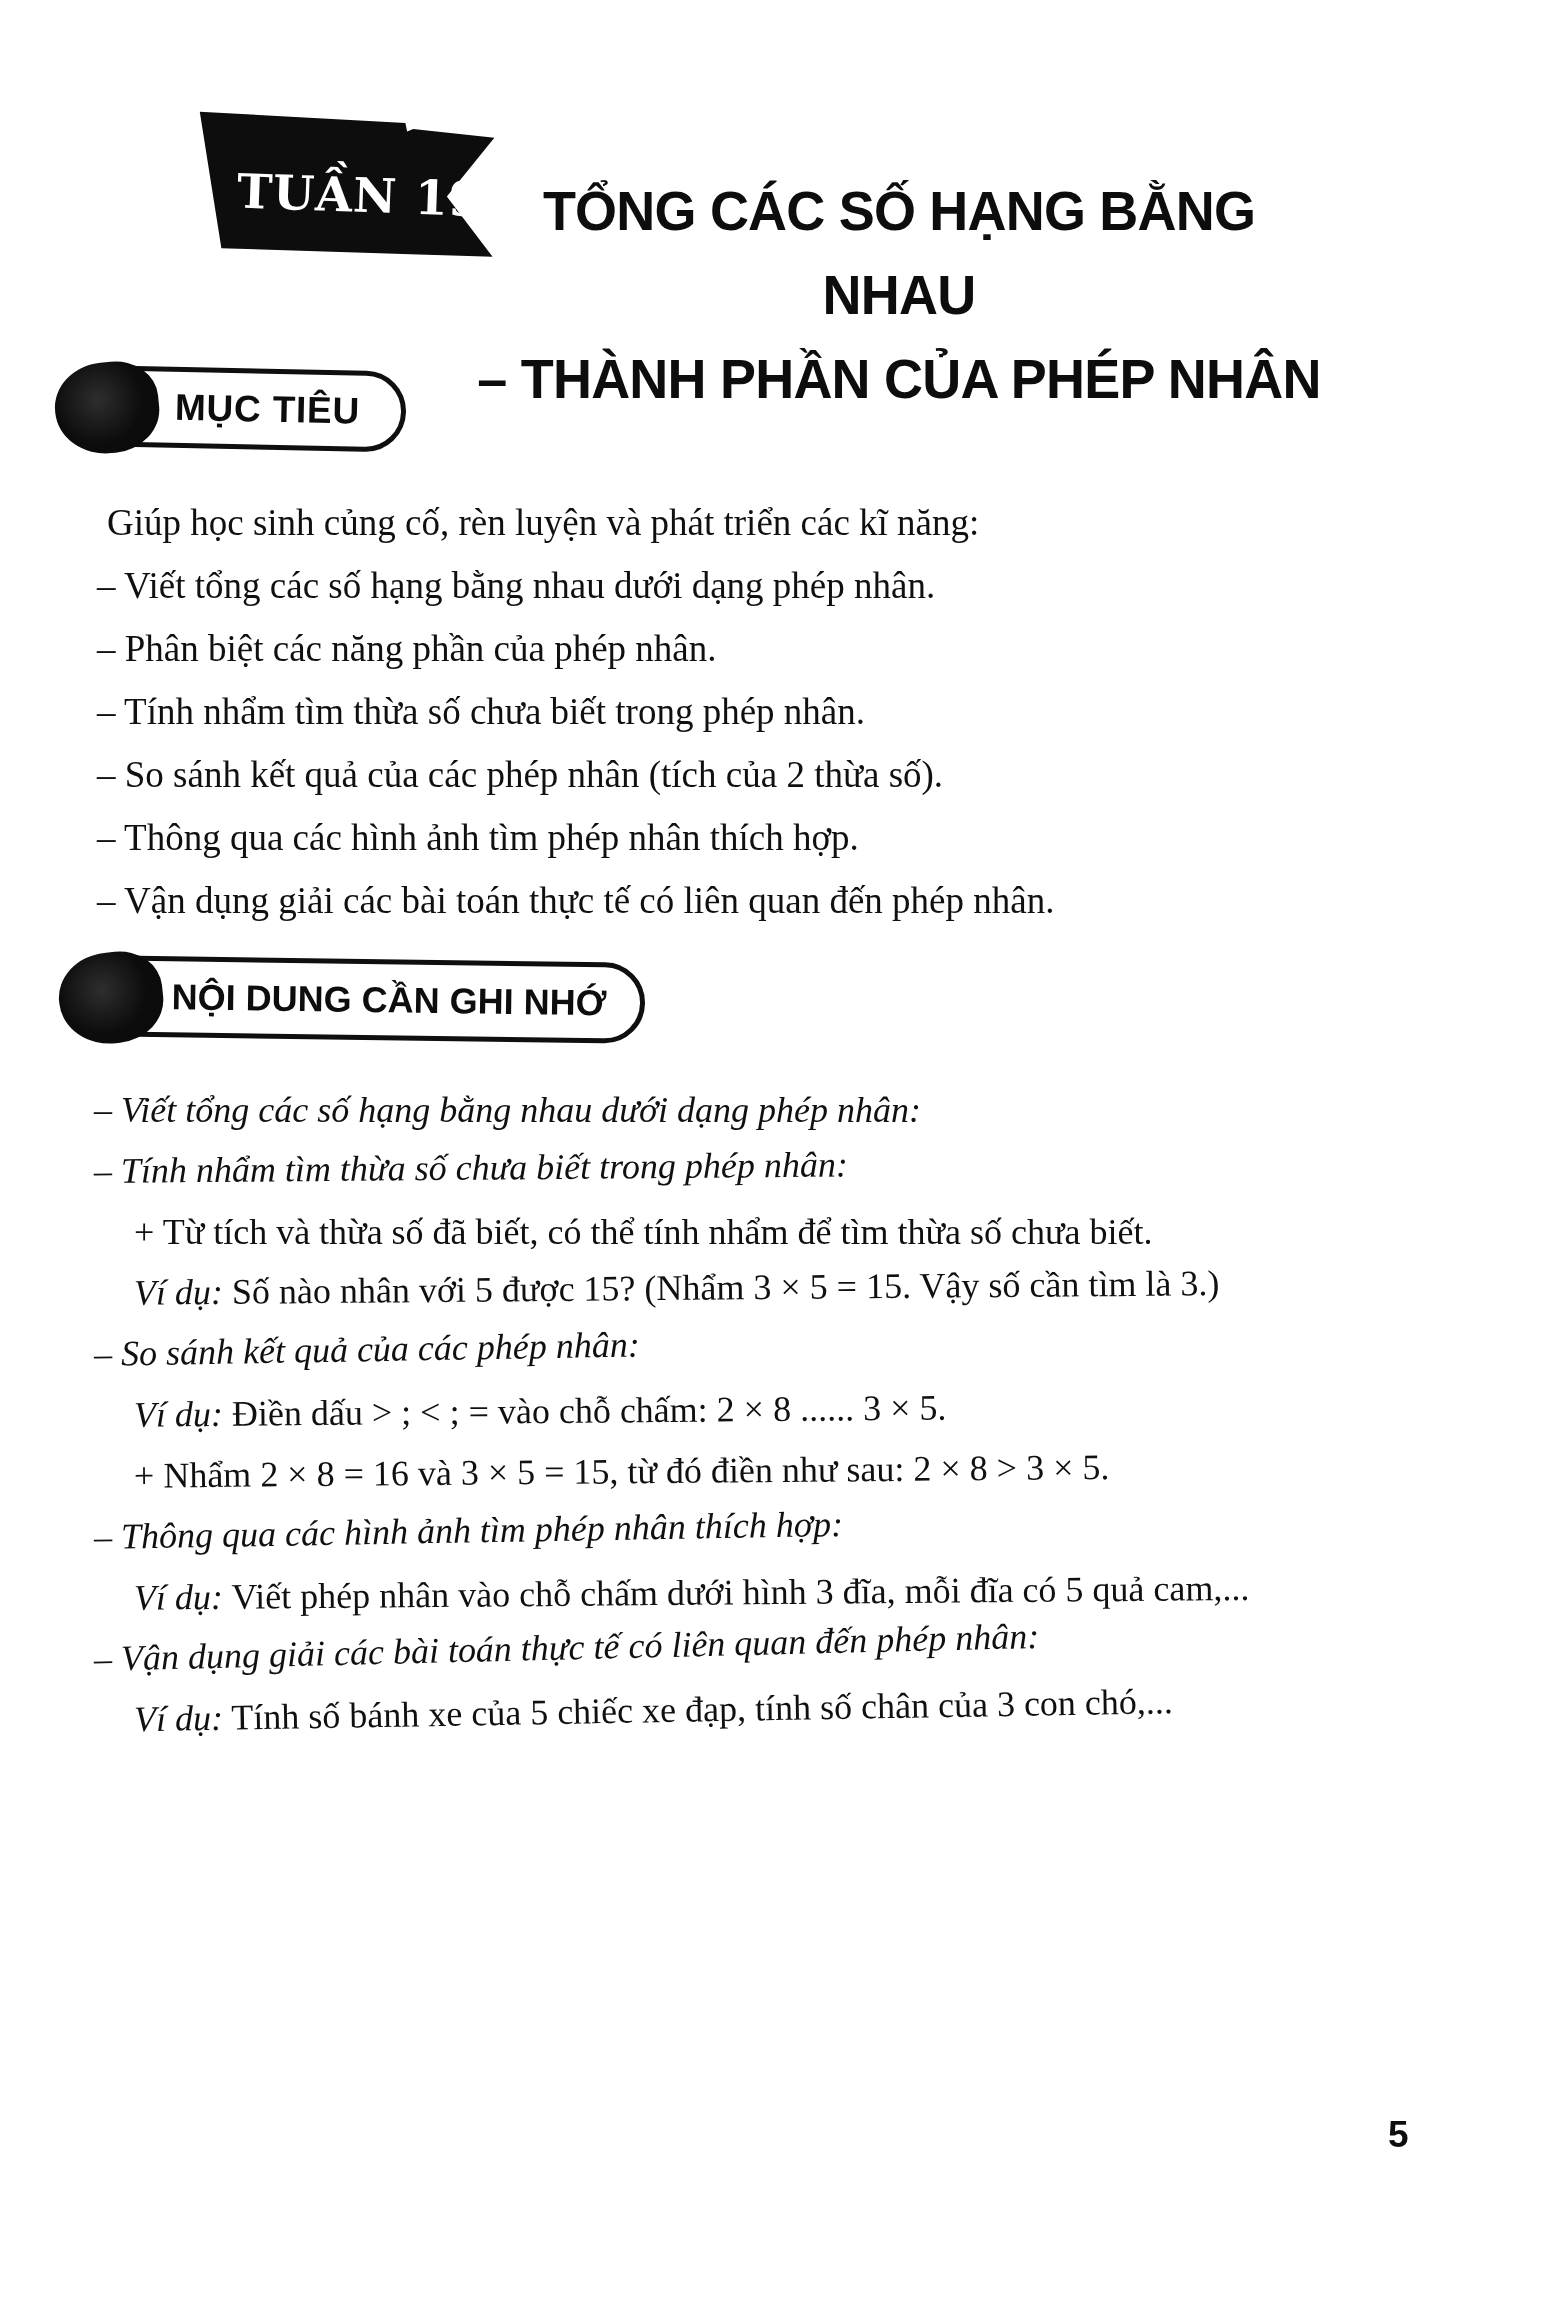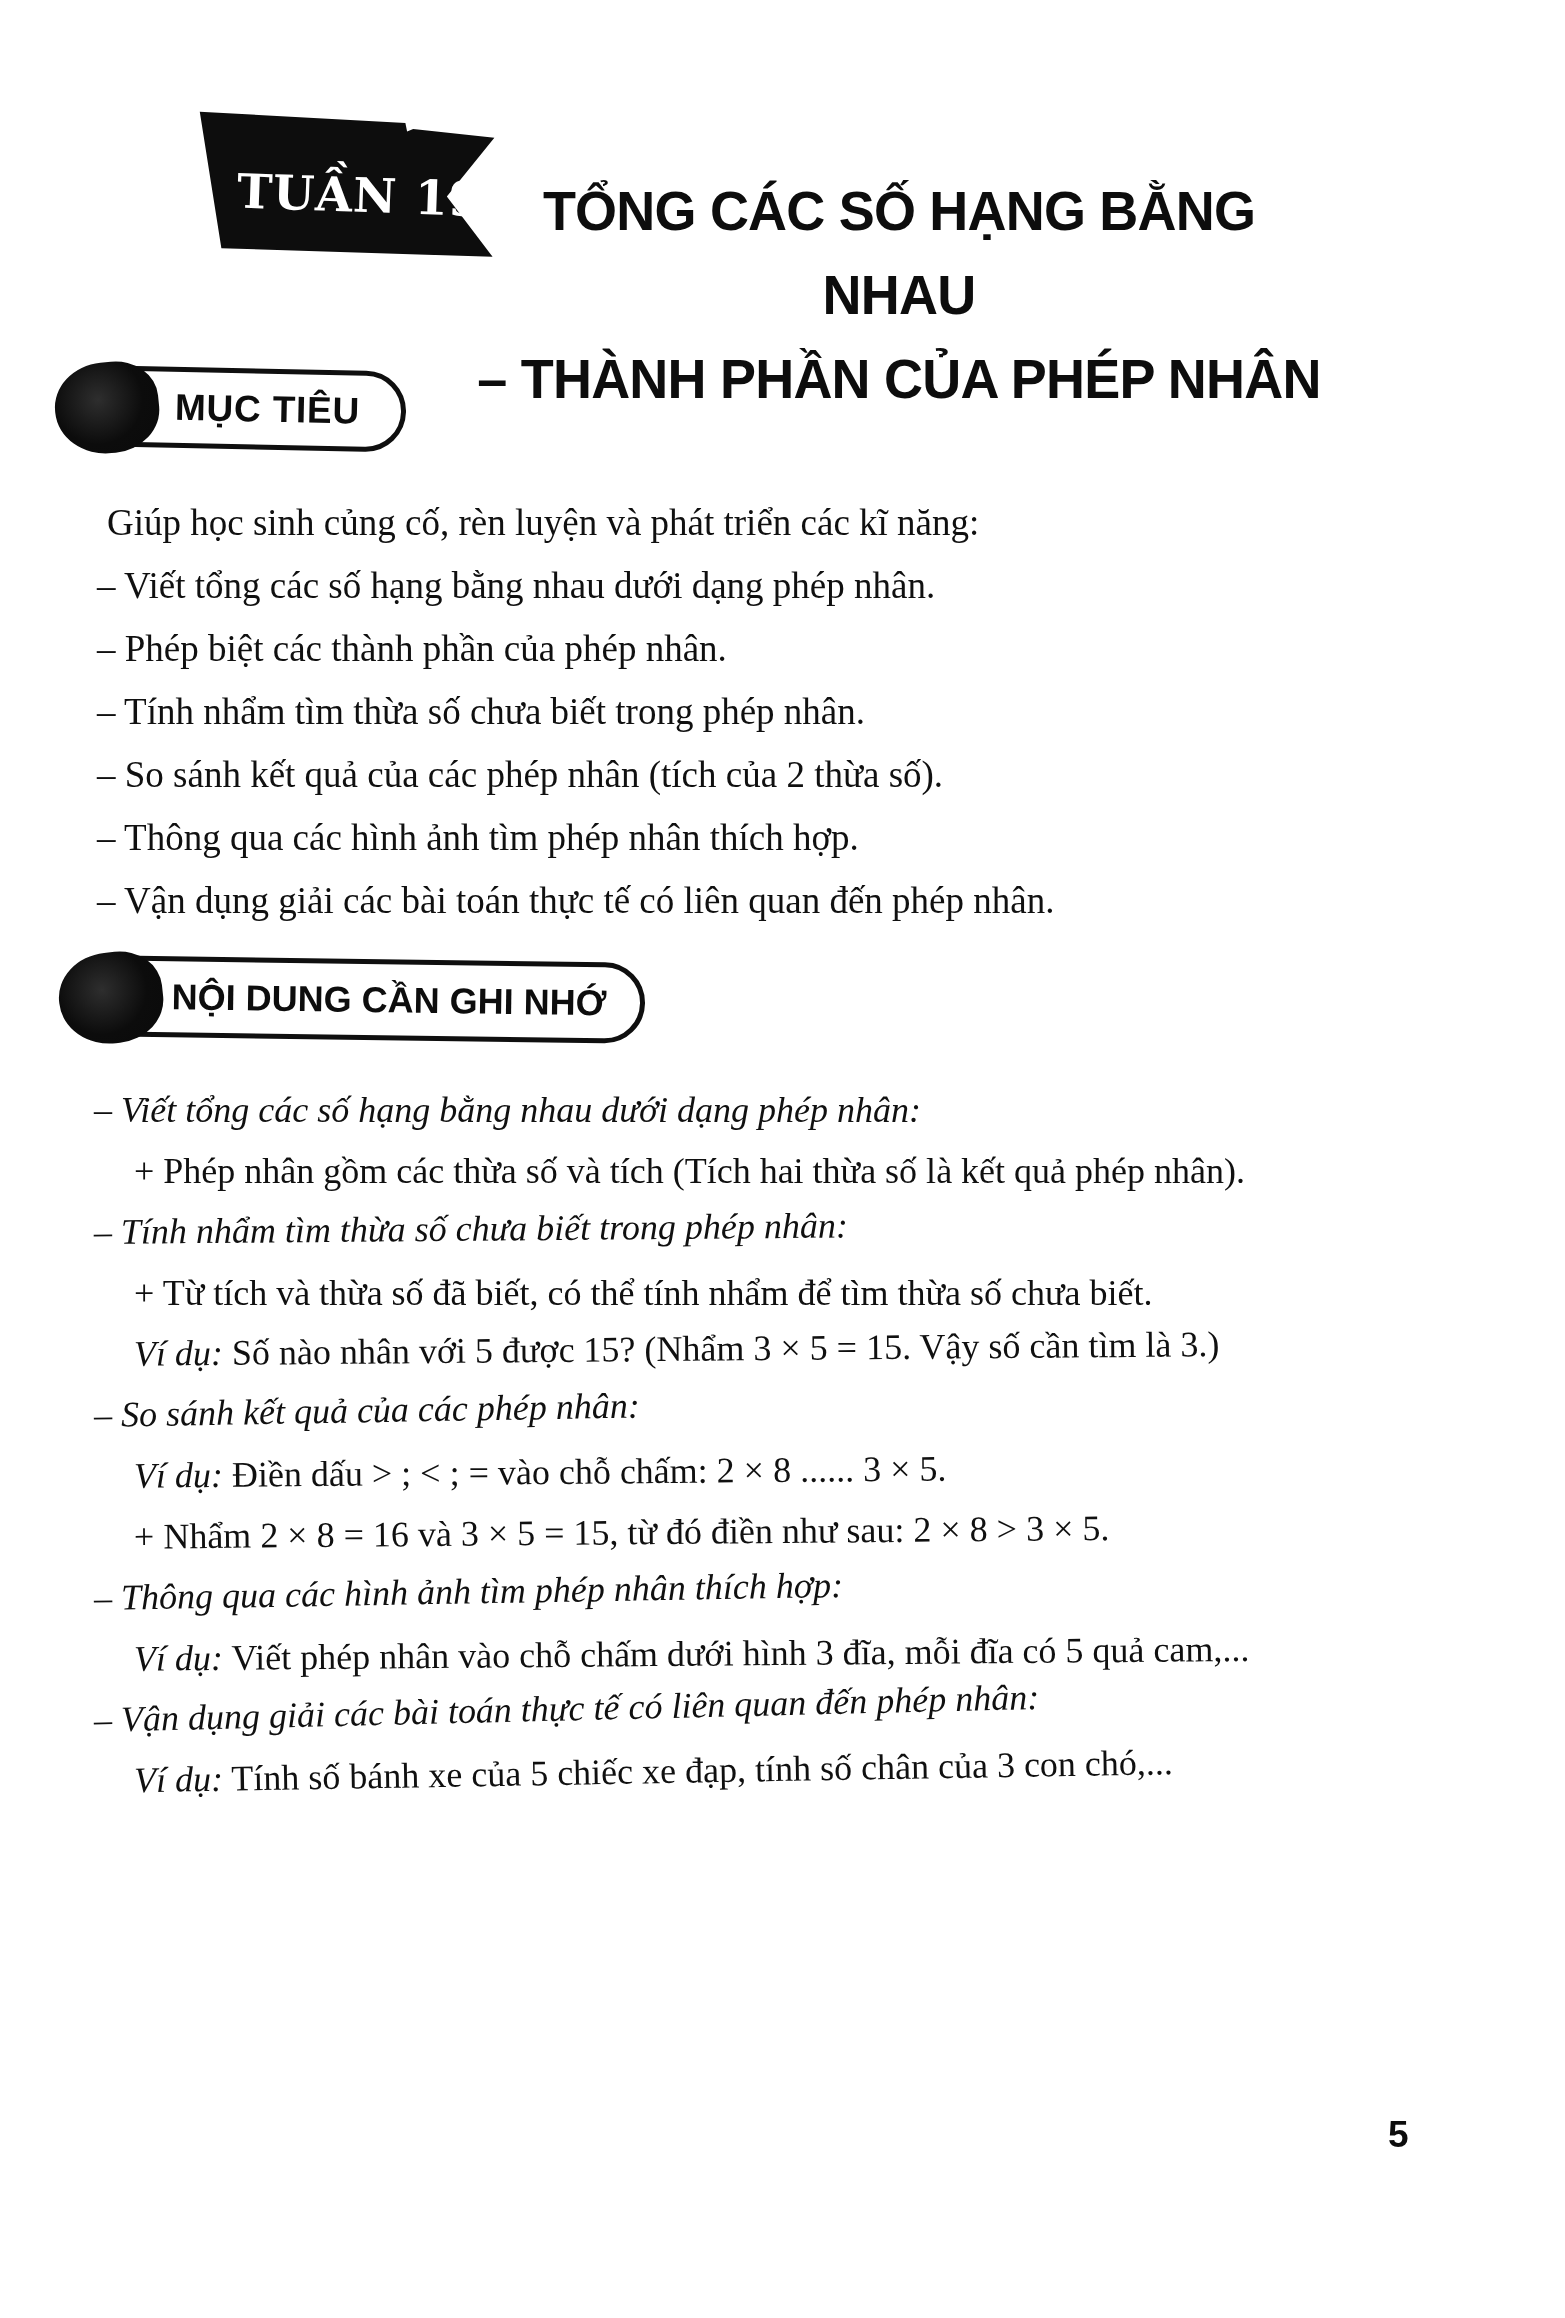--- a/index.html
+++ b/index.html
@@ -126,40 +126,37 @@
   <div class="badge" id="badge-muc-tieu">
     <span class="pill">
       <span class="label">MỤC TIÊU</span>
     </span>
     <span class="blob"></span>
   </div>
 
   <div class="objectives">
     <div class="intro">Giúp học sinh củng cố, rèn luyện và phát triển các kĩ năng:</div>
     <div class="obj-item">– Viết tổng các số hạng bằng nhau dưới dạng phép nhân.</div>
-    <div class="obj-item">– Phép biệt các thành phần của phép nhân.</div>
+    <div class="obj-item">– Phân biệt các năng phần của phép nhân.</div>
     <div class="obj-item">– Tính nhẩm tìm thừa số chưa biết trong phép nhân.</div>
     <div class="obj-item">– So sánh kết quả của các phép nhân (tích của 2 thừa số).</div>
     <div class="obj-item">– Thông qua các hình ảnh tìm phép nhân thích hợp.</div>
     <div class="obj-item">– Vận dụng giải các bài toán thực tế có liên quan đến phép nhân.</div>
   </div>
 
   <div class="badge" id="badge-noi-dung">
     <span class="pill">
       <span class="label">NỘI DUNG CẦN GHI NHỚ</span>
     </span>
     <span class="blob"></span>
   </div>
 
   <div class="content">
     <div class="line rule">
       <span>– Viết tổng các số hạng bằng nhau dưới dạng phép nhân:</span>
-    </div>
-    <div class="line note">
-      <span>+ Phép nhân gồm các thừa số và tích (Tích hai thừa số là kết quả phép nhân).</span>
     </div>
     <div class="line rule t1">
       <span>– Tính nhẩm tìm thừa số chưa biết trong phép nhân:</span>
     </div>
     <div class="line note">
       <span>+ Từ tích và thừa số đã biết, có thể tính nhẩm để tìm thừa số chưa biết.</span>
     </div>
     <div class="line example t1">
       <span class="vd">Ví dụ:</span><span> Số nào nhân với 5 được 15? (Nhẩm 3 × 5 = 15. Vậy số cần tìm là 3.)</span>
     </div>

